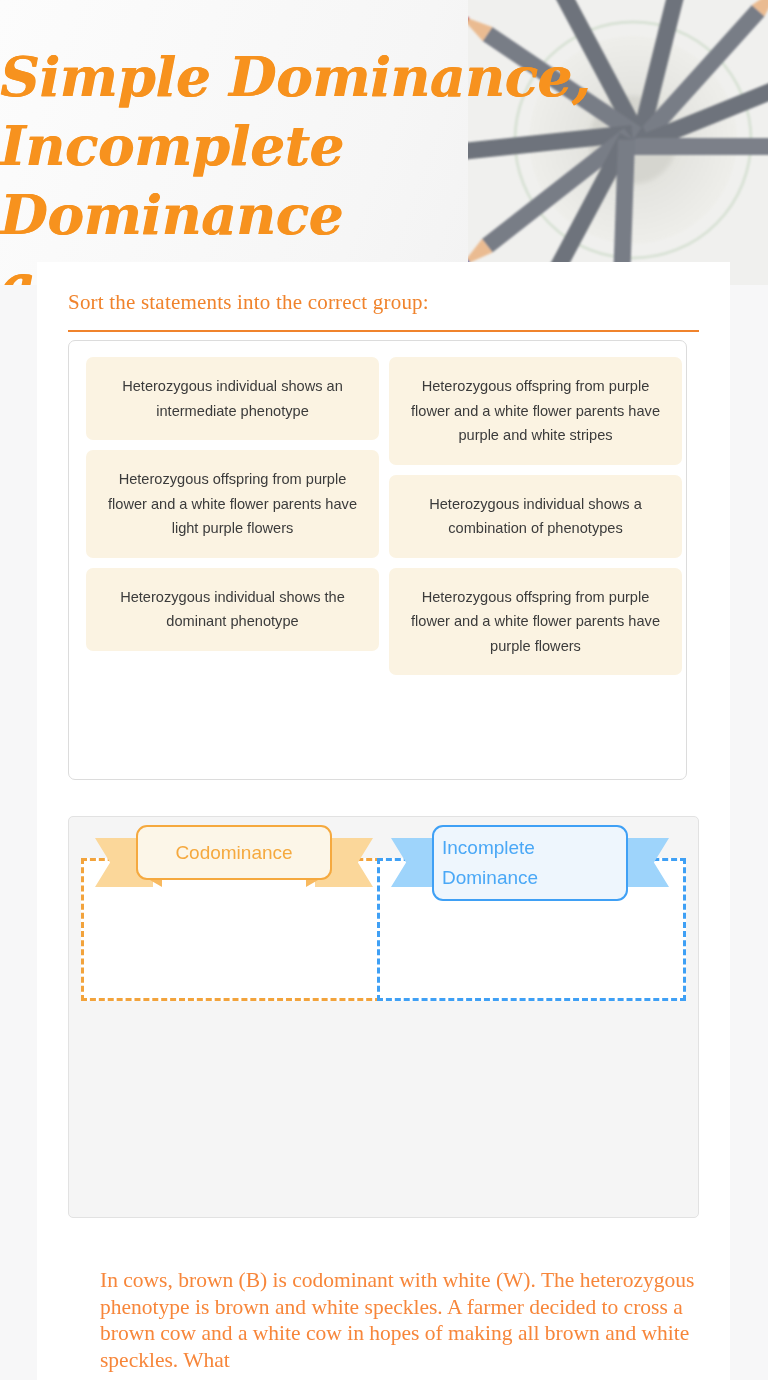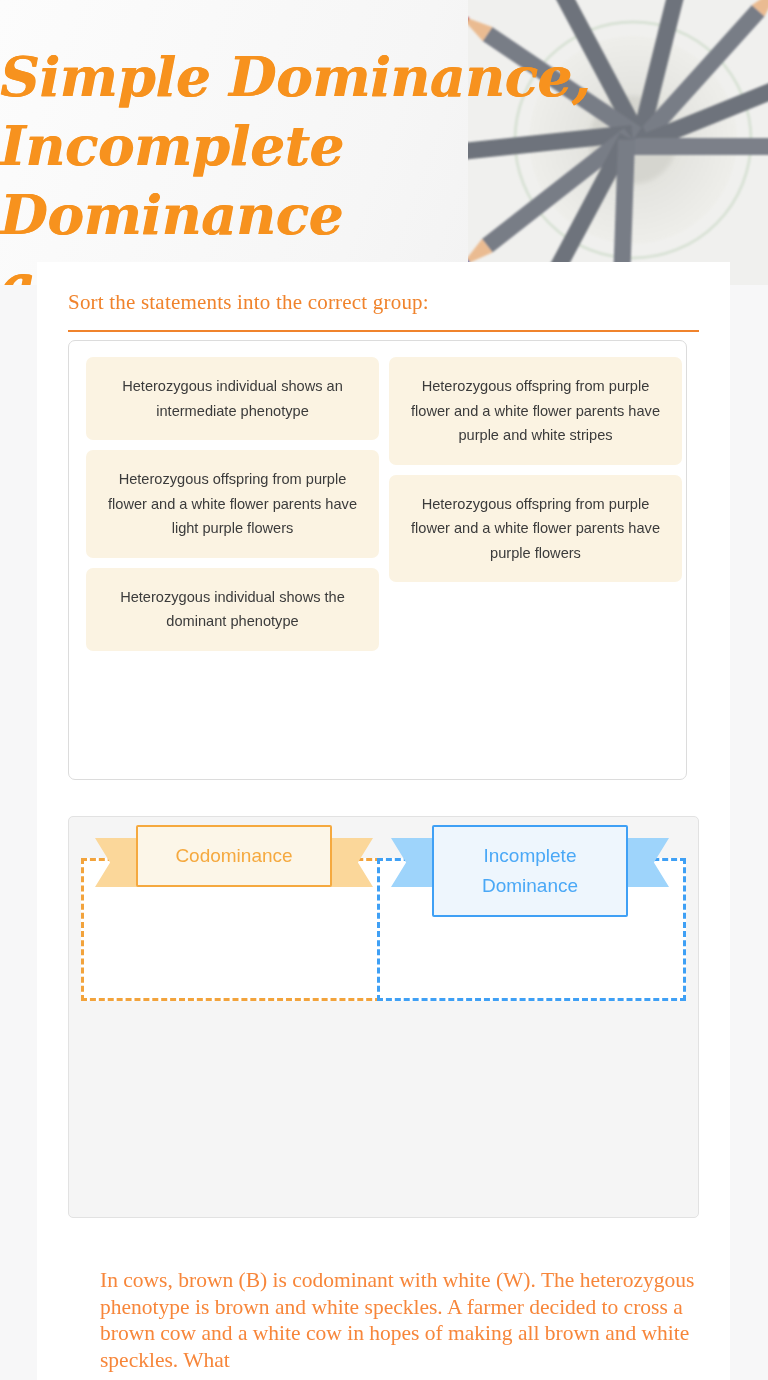--- a/index.html
+++ b/index.html
@@ -188,29 +188,28 @@
   .ribbon-fold.blue  { background: #6bbcf8; }
 
   .ribbon-plate {
     position: absolute;
     left: 37px;
     top: 0px;
     width: 196px;
     min-height: 55px;
     background: #fcf6e8;
     border: 2px solid #f5a93f;
-    border-radius: 2px;
+    border-radius: 11px;
     display: flex;
     align-items: center;
     justify-content: center;
     color: #f5a93f;
     font-size: 19px;
     line-height: 30px;
-    text-align: center;
-    padding: 14px 8px;
+    padding: 6px 8px;
     font-family: "Liberation Sans", sans-serif;
   }
   .ribbon-plate.blue {
     background: #eef6fd;
     border-color: #3fa0f5;
     color: #4aa8f6;
   }
 
   
   .question {
@@ -320,20 +319,21 @@
       <div class="pool-grid">
 
         <div class="pool-col">
           <div class="statement">Heterozygous individual shows an intermediate phenotype</div>
           <div class="statement">Heterozygous offspring from purple flower and a white flower parents have light purple flowers</div>
           <div class="statement">Heterozygous individual shows the dominant phenotype</div>
         </div>
 
         <div class="pool-col">
           <div class="statement">Heterozygous offspring from purple flower and a white flower parents have purple and white stripes</div>
+          <div class="statement">Heterozygous individual shows a combination of phenotypes</div>
           <div class="statement">Heterozygous offspring from purple flower and a white flower parents have purple flowers</div>
         </div>
 
       </div>
     </div>
 
     <div class="zones">
 
       <div class="zone" style="left:12px; top:8px;">
         <div class="zone-body"></div>

